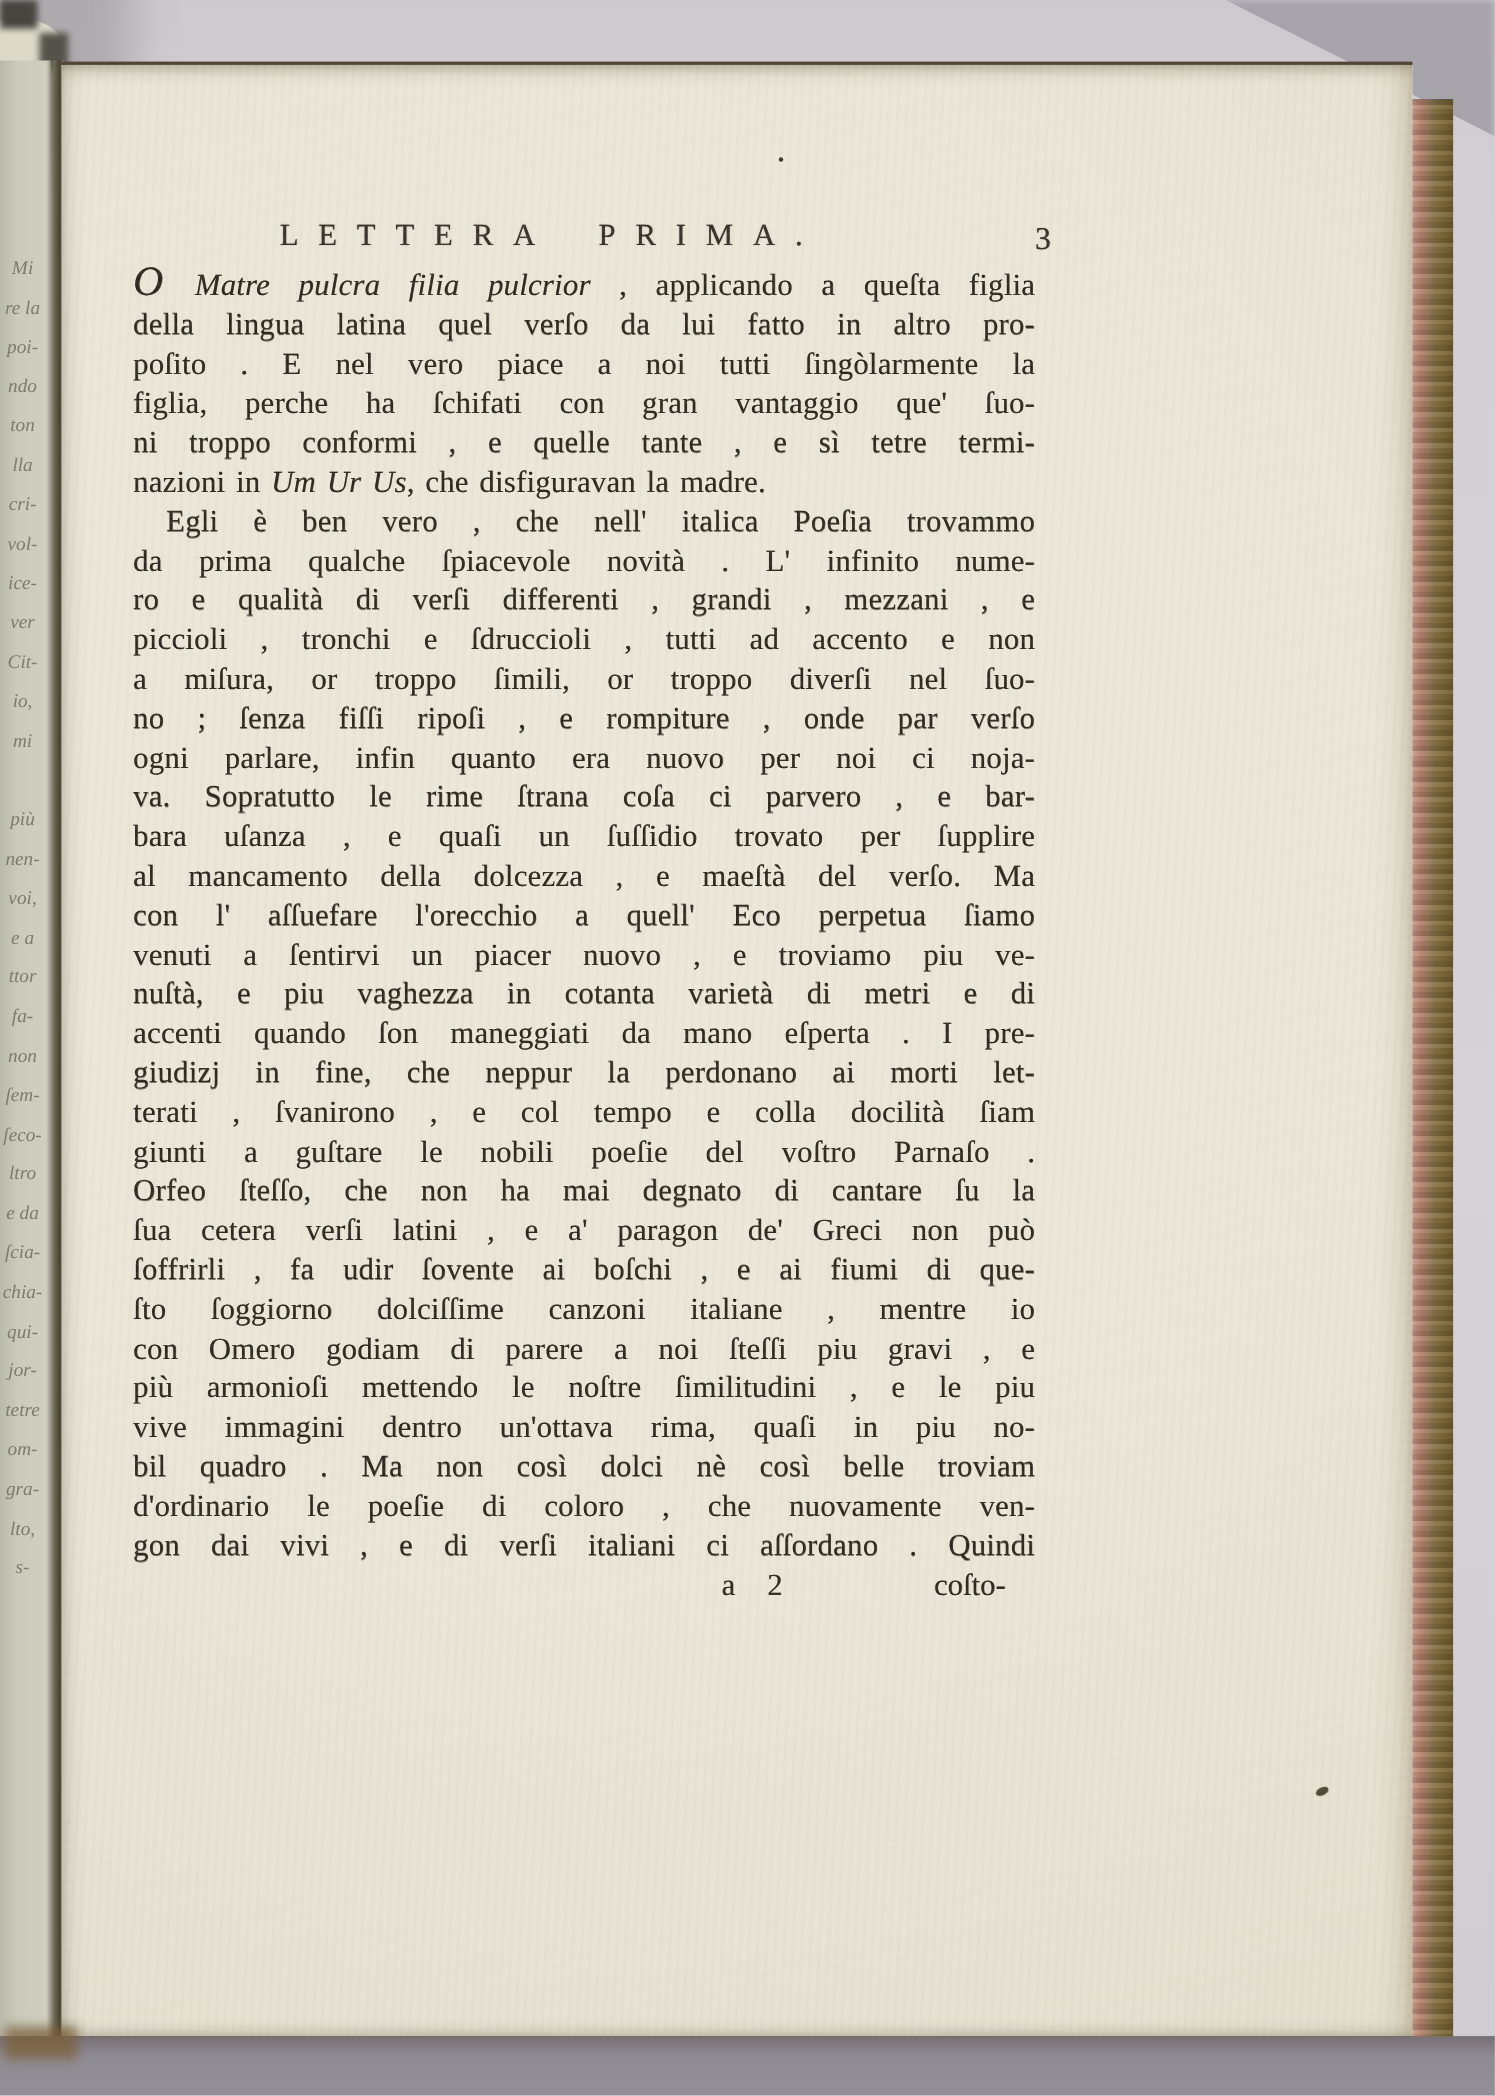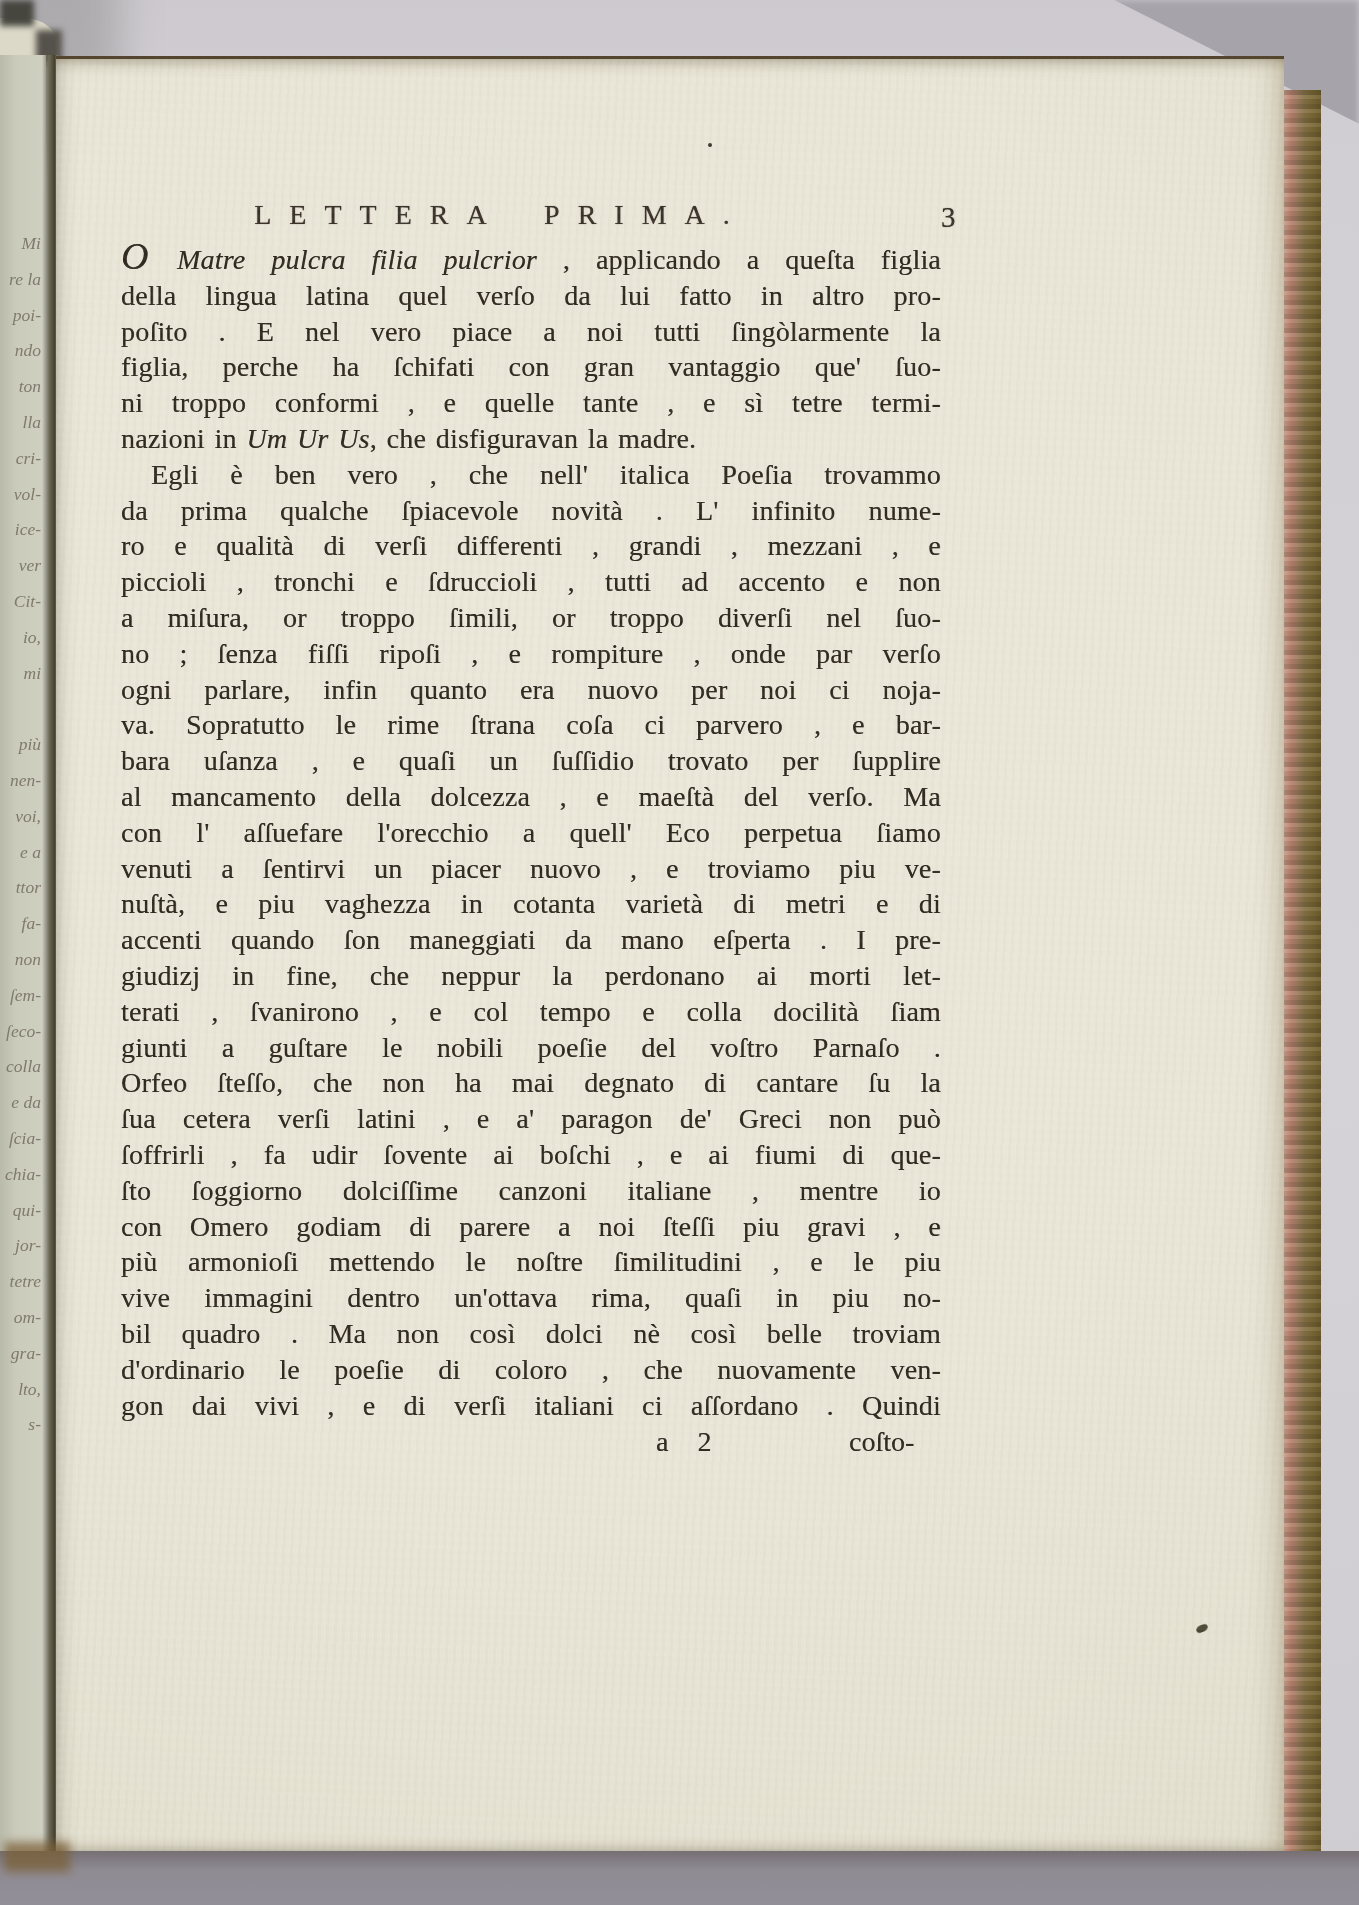--- a/index.html
+++ b/index.html
@@ -13,21 +13,21 @@
   .corner-shade{inset:0;background:#a7a3ab;clip-path:polygon(82% 0%,100% 0%,100% 6.5%);filter:blur(3px);}
   .tl-shade{left:-50px;top:-50px;width:170px;height:210px;background:#8f8d8e;filter:blur(20px);opacity:.5;}
   .corner-speck{left:0;top:0;width:34px;height:26px;background:#46463f;filter:blur(3px);}
   .curl{left:0;top:18px;width:58px;height:46px;background:#dcd9c8;border-radius:0 60% 0 0;}
   .curl-shadow{left:36px;top:30px;width:26px;height:34px;background:#55524b;filter:blur(3px);}
   .bottom-band{left:0;top:1851px;width:1359px;height:54px;background:linear-gradient(180deg,#766f74 0,#8f8b93 35%,#938f98 100%);}
   .binding-smudge{left:4px;top:1842px;width:66px;height:30px;background:#7a6038;filter:blur(5px);opacity:.75;}
   
   .prev-edge{left:0;top:55px;width:46px;height:1798px;background:linear-gradient(90deg,#babaab 0%,#cbcbbc 35%,#d0d0c1 100%);}
   .fragments{position:absolute;left:0;top:171px;width:44px;}
-  .fragment{height:35.8px;text-align:right;padding-right:3px;font-size:17.5px;line-height:35.8px;color:#7f7a6c;filter:blur(.5px);font-style:italic;}
+  .fragment{height:35.8px;text-align:center;padding-right:3px;font-size:17.5px;line-height:35.8px;color:#7f7a6c;filter:blur(.5px);font-style:italic;}
   .gutter{left:42px;top:55px;width:16px;height:1798px;background:linear-gradient(90deg,rgba(110,105,88,0) 0%,#6e6a58 45%,#45422f 78%,#8a8878 100%);filter:blur(.6px);}
   
   .page{
     left:56px;top:56px;width:1228px;height:1792px;
     background:radial-gradient(130% 90% at 42% 38%,#ebe8da 0%,#e9e6d8 45%,#e3e0d0 78%,#dcd8c7 100%);
     border-top:3px solid #54452f;border-bottom:3px solid #5a452e;
     box-shadow:inset 0 12px 16px -12px rgba(90,75,50,.5),
                inset -18px 0 28px -14px rgba(120,100,55,.38),
                inset 0 -10px 14px -10px rgba(90,75,50,.35),
                inset 14px 0 22px -16px rgba(80,75,60,.45);
@@ -87,21 +87,21 @@
         <div class="fragment"></div>
         <div class="fragment">più</div>
         <div class="fragment">nen-</div>
         <div class="fragment">voi,</div>
         <div class="fragment">e a</div>
         <div class="fragment">ttor</div>
         <div class="fragment">fa-</div>
         <div class="fragment">non</div>
         <div class="fragment">ſem-</div>
         <div class="fragment">ſeco-</div>
-        <div class="fragment">colla</div>
+        <div class="fragment">ltro</div>
         <div class="fragment">e da</div>
         <div class="fragment">ſcia-</div>
         <div class="fragment">chia-</div>
         <div class="fragment">qui-</div>
         <div class="fragment">jor-</div>
         <div class="fragment">tetre</div>
         <div class="fragment">om-</div>
         <div class="fragment">gra-</div>
         <div class="fragment">lto,</div>
         <div class="fragment">s-</div>

